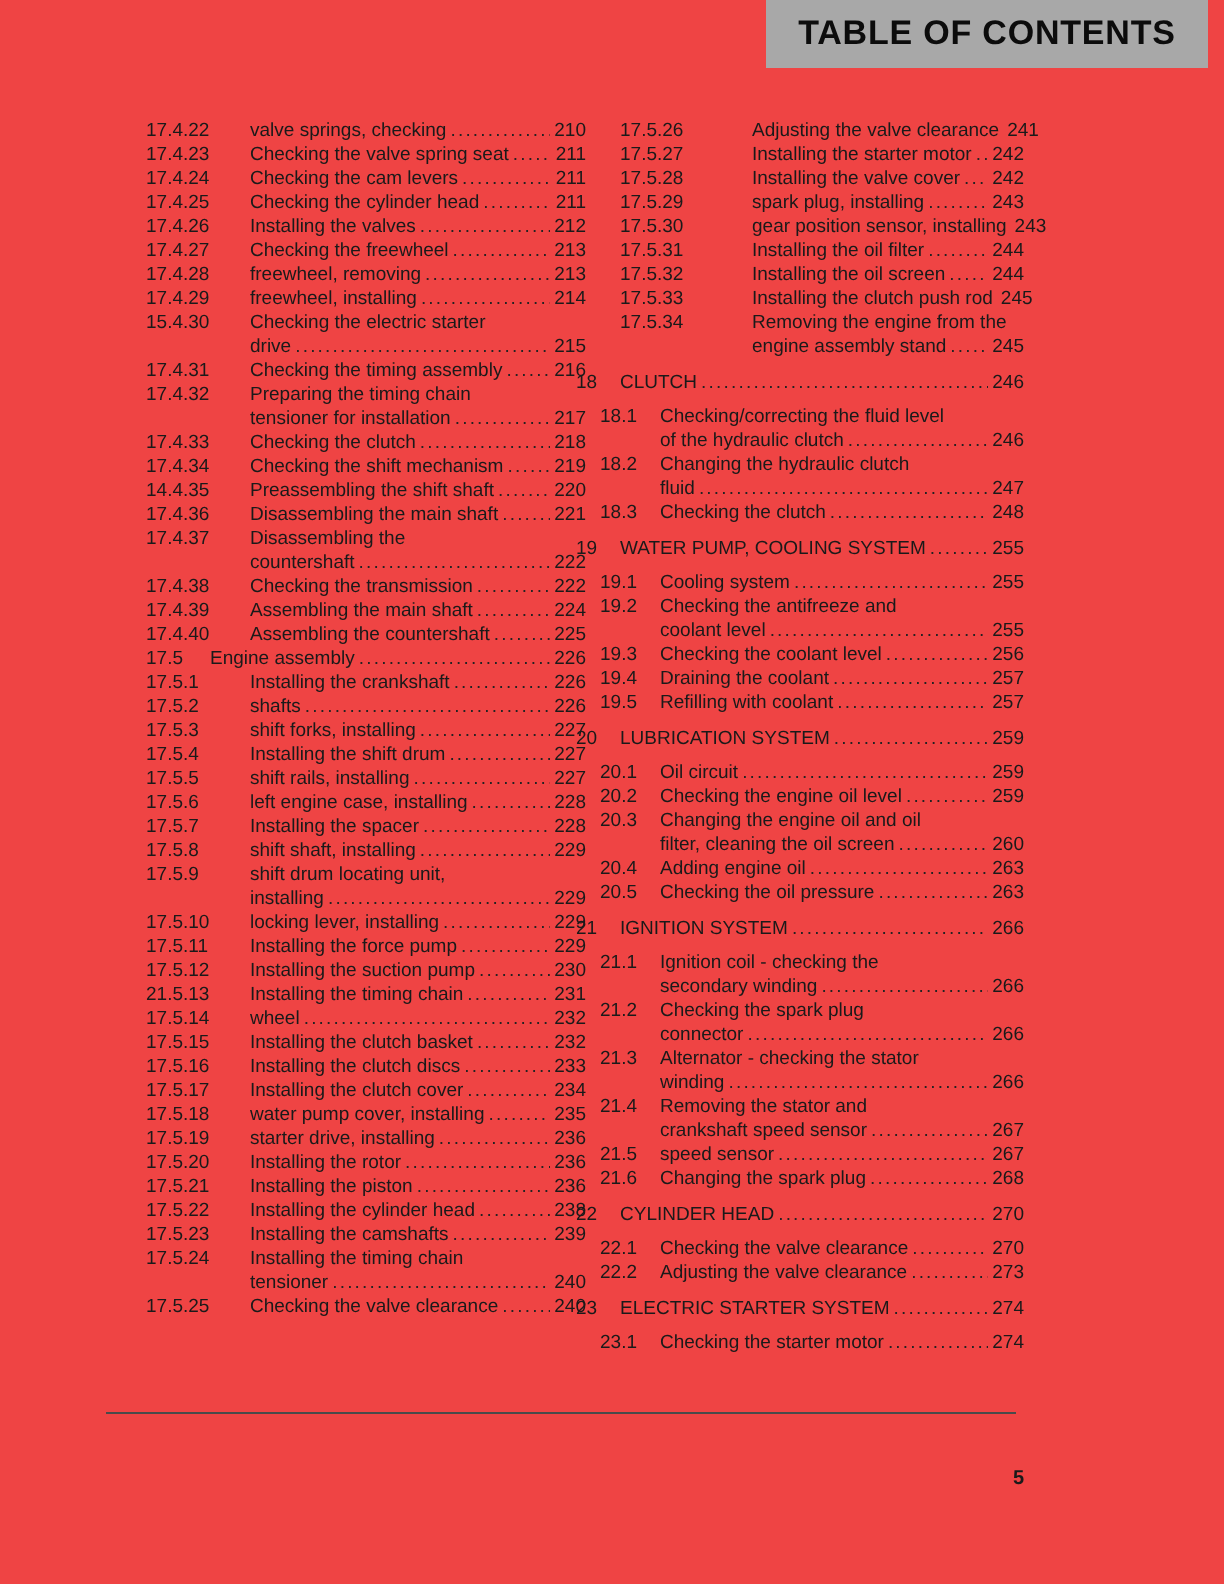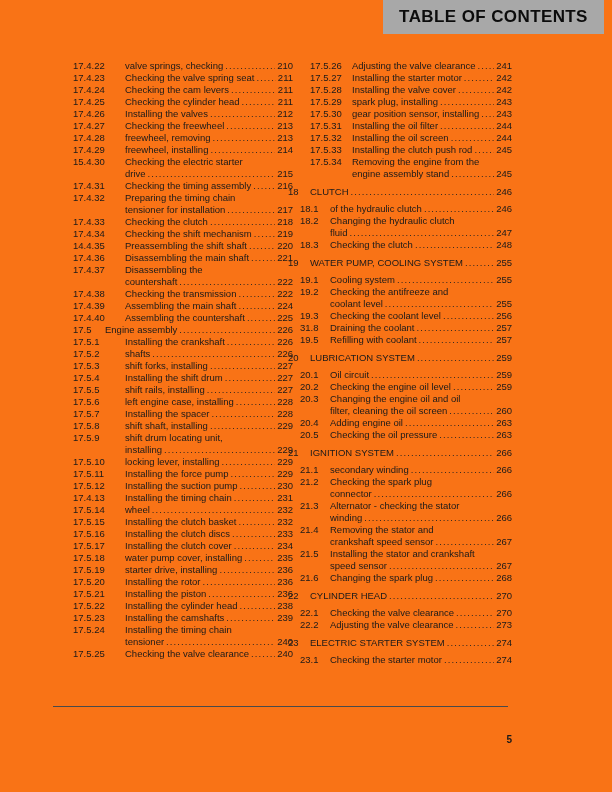--- a/index.html
+++ b/index.html
@@ -1,19 +1,19 @@
 <!DOCTYPE html>
 <html><head>
 <meta charset="utf-8">
 <style>
   html,body { margin:0; padding:0; background:#e8e8e8; }
   #page {
     position:relative;
     width:612px; height:792px;
-    background:#f97316;
+    background:#ef4444;
     font-family:"Liberation Sans", sans-serif;
     color:#1a1a1a;
     overflow:hidden;
     margin:0 auto;
   }
   #header-bar {
     position:absolute;
     left:383px; top:0; width:221px; height:34px;
     background:#a8a8a8;
     display:flex; align-items:center; justify-content:center;
@@ -39,21 +39,21 @@
   }
   .line .pg { flex:none; text-align:right; white-space:nowrap; }
 
   
   #toc-col-left  .entry.sub .num     { width:52px; }
   #toc-col-left  .entry.section .num { width:32px; }
   #toc-col-right .entry.chapter       { margin-top:6px; margin-bottom:5px; }
   #toc-col-right .entry.chapter .num  { width:22px; }
   #toc-col-right .entry.section       { margin-left:12px; }
   #toc-col-right .entry.section .num  { width:30px; }
-  #toc-col-right .entry.sub           { margin-left:22px; }
+  #toc-col-right .entry.sub           { margin-left:22px;gap:24px; }
   #toc-col-right .entry.sub .num      { width:42px; }
 
   #bottom-rule {
     position:absolute; left:53px; top:706px; width:455px; height:1px;
     background:#4a4a4a;
   }
   #page-number {
     position:absolute; left:470px; top:734px; width:42px;
     text-align:right; font-size:10px; font-weight:bold;
   }
@@ -386,21 +386,21 @@
         <span class="num">17.5.12</span>
         <span class="body">
           <span class="line last">
             <span class="txt">Installing the suction pump</span>
             <span class="dots">............................................................................................................................................................................................................................</span>
             <span class="pg">230</span>
           </span>
         </span>
       </div>
       <div class="entry sub">
-        <span class="num">17.4.13</span>
+        <span class="num">21.5.13</span>
         <span class="body">
           <span class="line last">
             <span class="txt">Installing the timing chain</span>
             <span class="dots">............................................................................................................................................................................................................................</span>
             <span class="pg">231</span>
           </span>
         </span>
       </div>
       <div class="entry sub">
         <span class="num">17.5.14</span>
@@ -623,20 +623,21 @@
           <span class="line last">
             <span class="txt">CLUTCH</span>
             <span class="dots">............................................................................................................................................................................................................................</span>
             <span class="pg">246</span>
           </span>
         </span>
       </div>
       <div class="entry section">
         <span class="num">18.1</span>
         <span class="body">
+          <span class="line">Checking/correcting the fluid level</span>
           <span class="line last">
             <span class="txt">of the hydraulic clutch</span>
             <span class="dots">............................................................................................................................................................................................................................</span>
             <span class="pg">246</span>
           </span>
         </span>
       </div>
       <div class="entry section">
         <span class="num">18.2</span>
         <span class="body">
@@ -693,21 +694,21 @@
         <span class="num">19.3</span>
         <span class="body">
           <span class="line last">
             <span class="txt">Checking the coolant level</span>
             <span class="dots">............................................................................................................................................................................................................................</span>
             <span class="pg">256</span>
           </span>
         </span>
       </div>
       <div class="entry section">
-        <span class="num">31.8</span>
+        <span class="num">19.4</span>
         <span class="body">
           <span class="line last">
             <span class="txt">Draining the coolant</span>
             <span class="dots">............................................................................................................................................................................................................................</span>
             <span class="pg">257</span>
           </span>
         </span>
       </div>
       <div class="entry section">
         <span class="num">19.5</span>
@@ -786,20 +787,21 @@
           <span class="line last">
             <span class="txt">IGNITION SYSTEM</span>
             <span class="dots">............................................................................................................................................................................................................................</span>
             <span class="pg">266</span>
           </span>
         </span>
       </div>
       <div class="entry section">
         <span class="num">21.1</span>
         <span class="body">
+          <span class="line">Ignition coil - checking the</span>
           <span class="line last">
             <span class="txt">secondary winding</span>
             <span class="dots">............................................................................................................................................................................................................................</span>
             <span class="pg">266</span>
           </span>
         </span>
       </div>
       <div class="entry section">
         <span class="num">21.2</span>
         <span class="body">
@@ -829,21 +831,20 @@
           <span class="line last">
             <span class="txt">crankshaft speed sensor</span>
             <span class="dots">............................................................................................................................................................................................................................</span>
             <span class="pg">267</span>
           </span>
         </span>
       </div>
       <div class="entry section">
         <span class="num">21.5</span>
         <span class="body">
-          <span class="line">Installing the stator and crankshaft</span>
           <span class="line last">
             <span class="txt">speed sensor</span>
             <span class="dots">............................................................................................................................................................................................................................</span>
             <span class="pg">267</span>
           </span>
         </span>
       </div>
       <div class="entry section">
         <span class="num">21.6</span>
         <span class="body">

